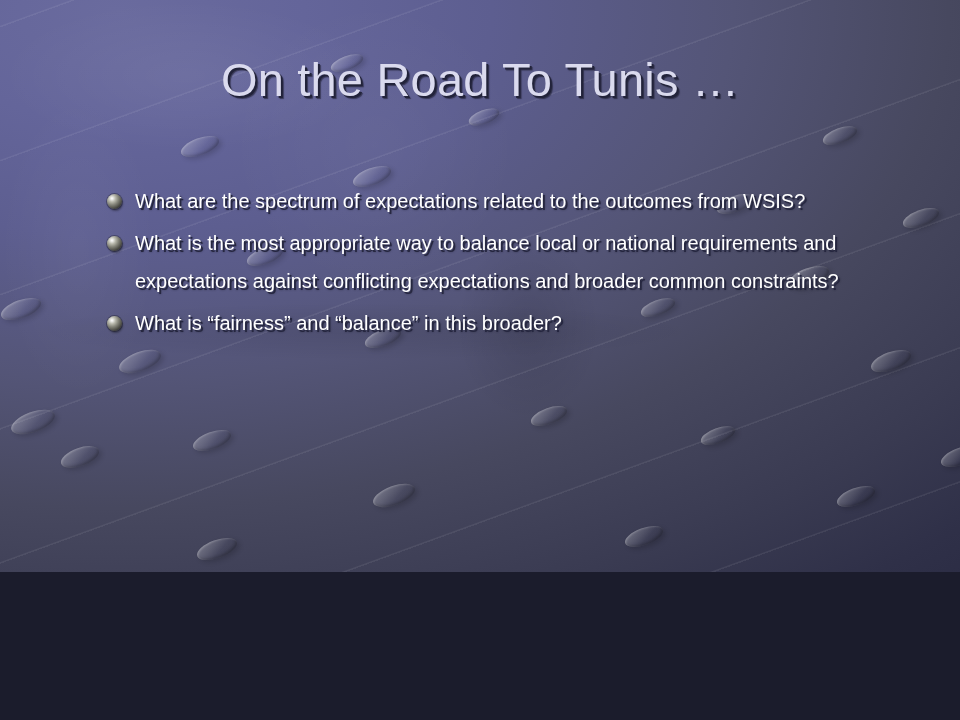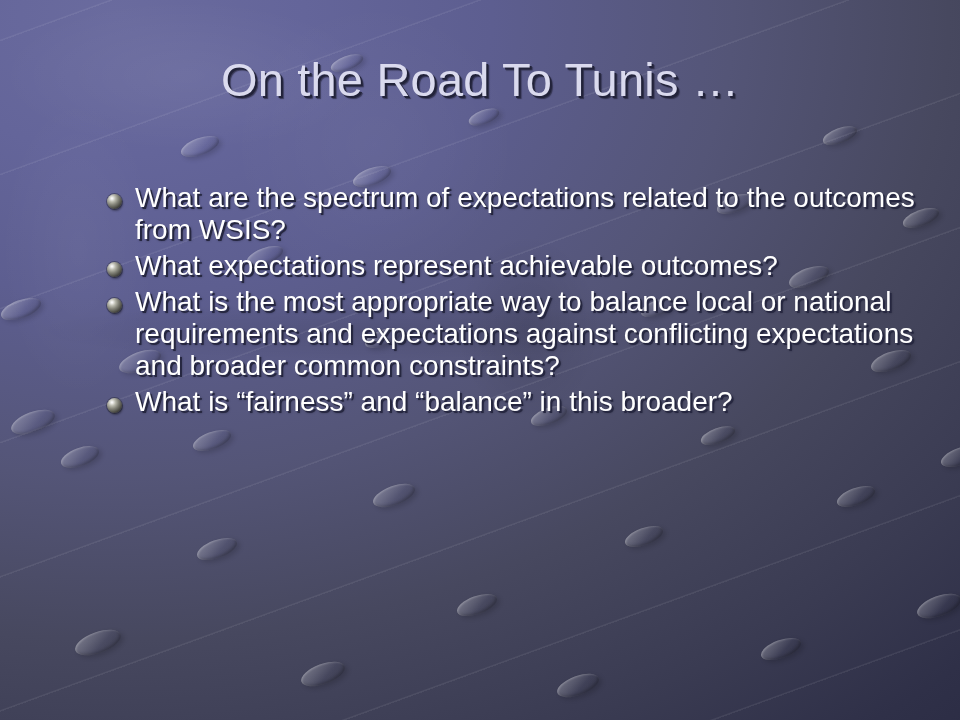--- a/index.html
+++ b/index.html
@@ -5,21 +5,21 @@
 <style>
   html, body {
     margin: 0;
     padding: 0;
     background: #1b1c2c;
   }
 
   #slide {
     position: relative;
     width: 960px;
-    height: 720px;
+    height: 572px;
     overflow: hidden;
     font-family: "Liberation Sans", sans-serif;
     
     background:
       radial-gradient(140% 140% at 12% 2%,
         #6a6b9e 0%,
         #64659a 14%,
         #5d5e90 28%,
         #545577 46%,
         #47485f 62%,
@@ -129,22 +129,22 @@
         #4d4d46 68%,
         #232322 88%,
         #121212 100%);
     box-shadow:
       0 0 0 1px rgba(0,0,0,0.28),
       1px 2px 2px rgba(0,0,0,0.35);
   }
 
   .bullet-text {
     flex: 1 1 auto;
-    font-size: 28px;
-    line-height: 32px;
+    font-size: 20px;
+    line-height: 38px;
     color: #ffffff;
     text-shadow:
       2px 2px 0 #262740,
       2px 2px 2px rgba(20,21,36,0.5);
   }
 </style>
 </head>
 <body>
 
 <div id="slide">
@@ -188,24 +188,20 @@
     <span id="title-text">On the Road To Tunis …</span>
   </div>
 
   <div id="body-block">
 
     <div class="bullet-row">
       <span class="bullet-marker"></span>
       <span class="bullet-text">What are the spectrum of expectations related to the outcomes from WSIS?</span>
     </div>
 
-    <div class="bullet-row">
-      <span class="bullet-marker"></span>
-      <span class="bullet-text">What expectations represent achievable outcomes?</span>
-    </div>
 
     <div class="bullet-row">
       <span class="bullet-marker"></span>
       <span class="bullet-text">What is the most appropriate way to balance local or national requirements and expectations against conflicting expectations and broader common constraints?</span>
     </div>
 
     <div class="bullet-row">
       <span class="bullet-marker"></span>
       <span class="bullet-text">What is “fairness” and “balance” in this broader?</span>
     </div>

